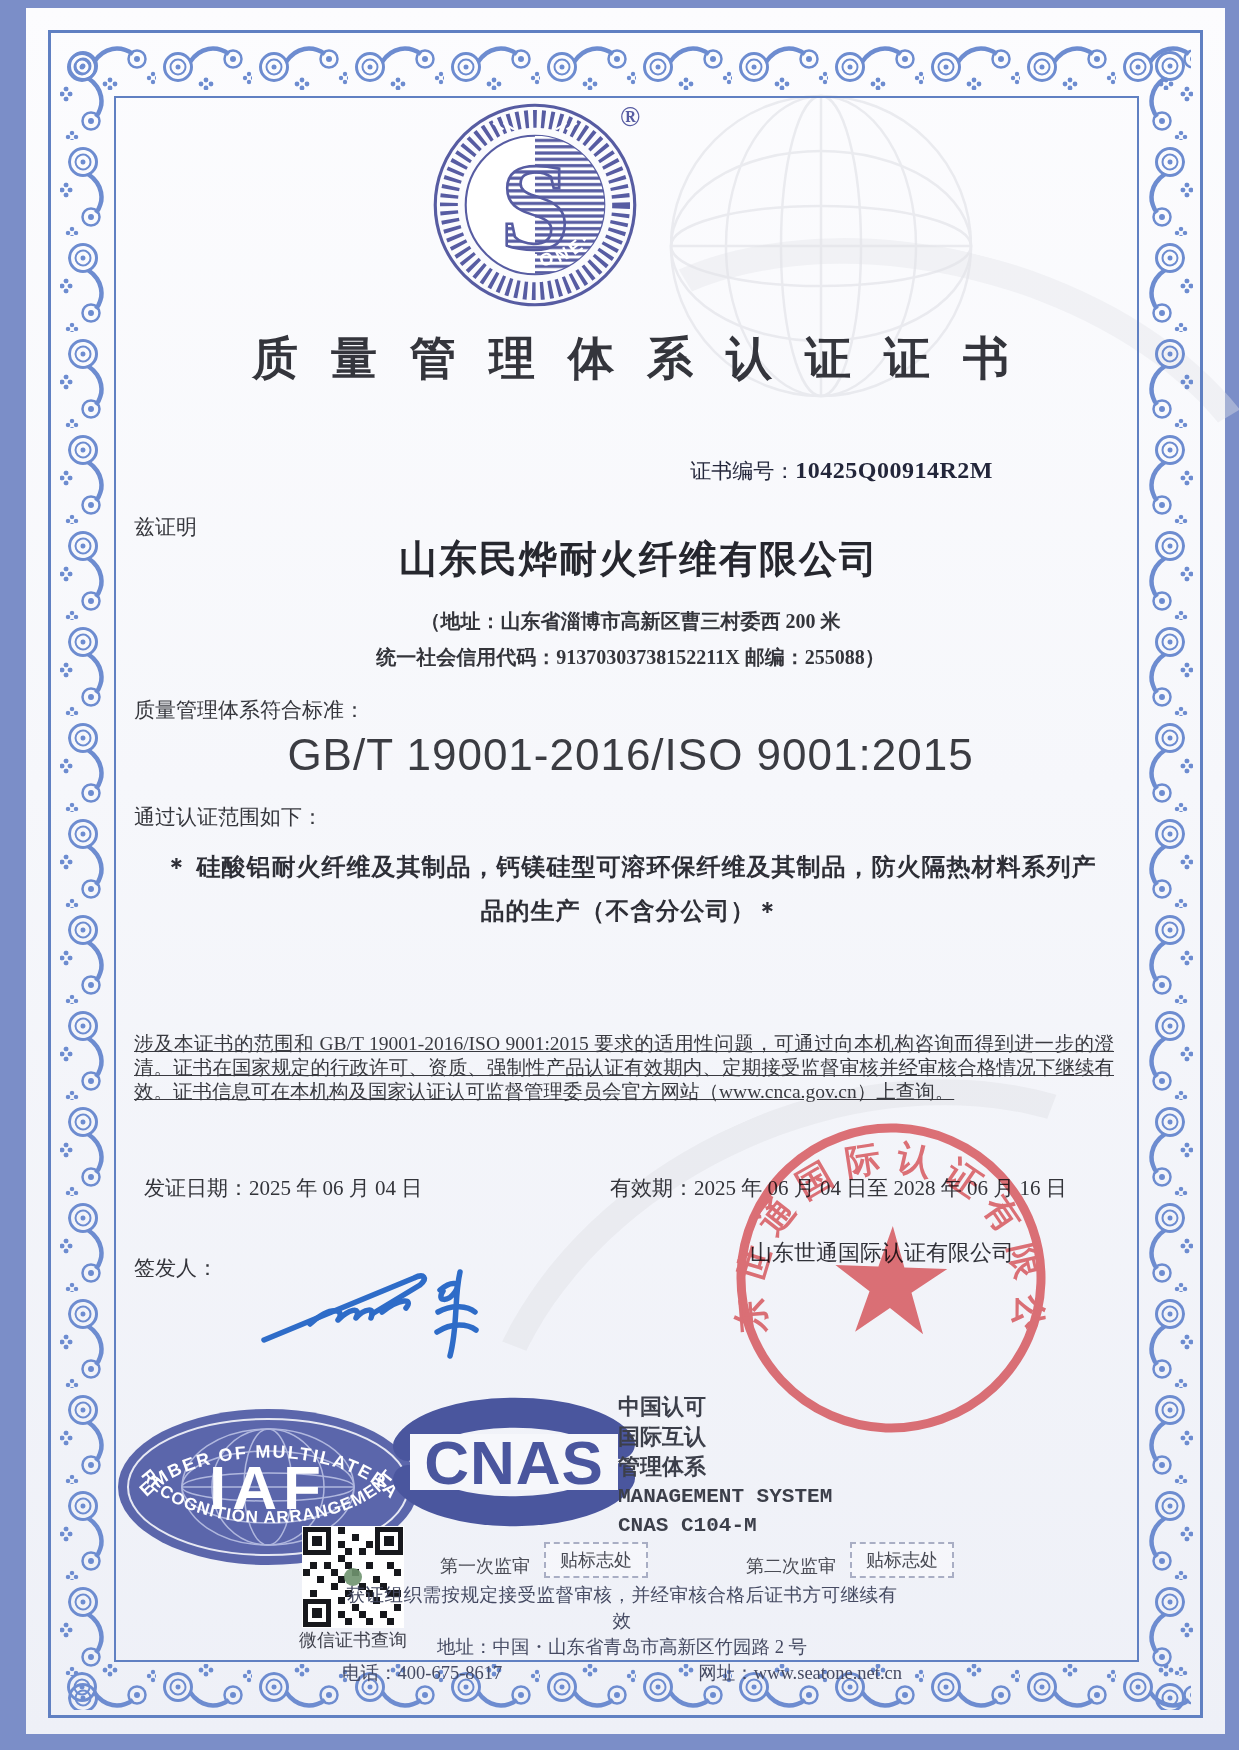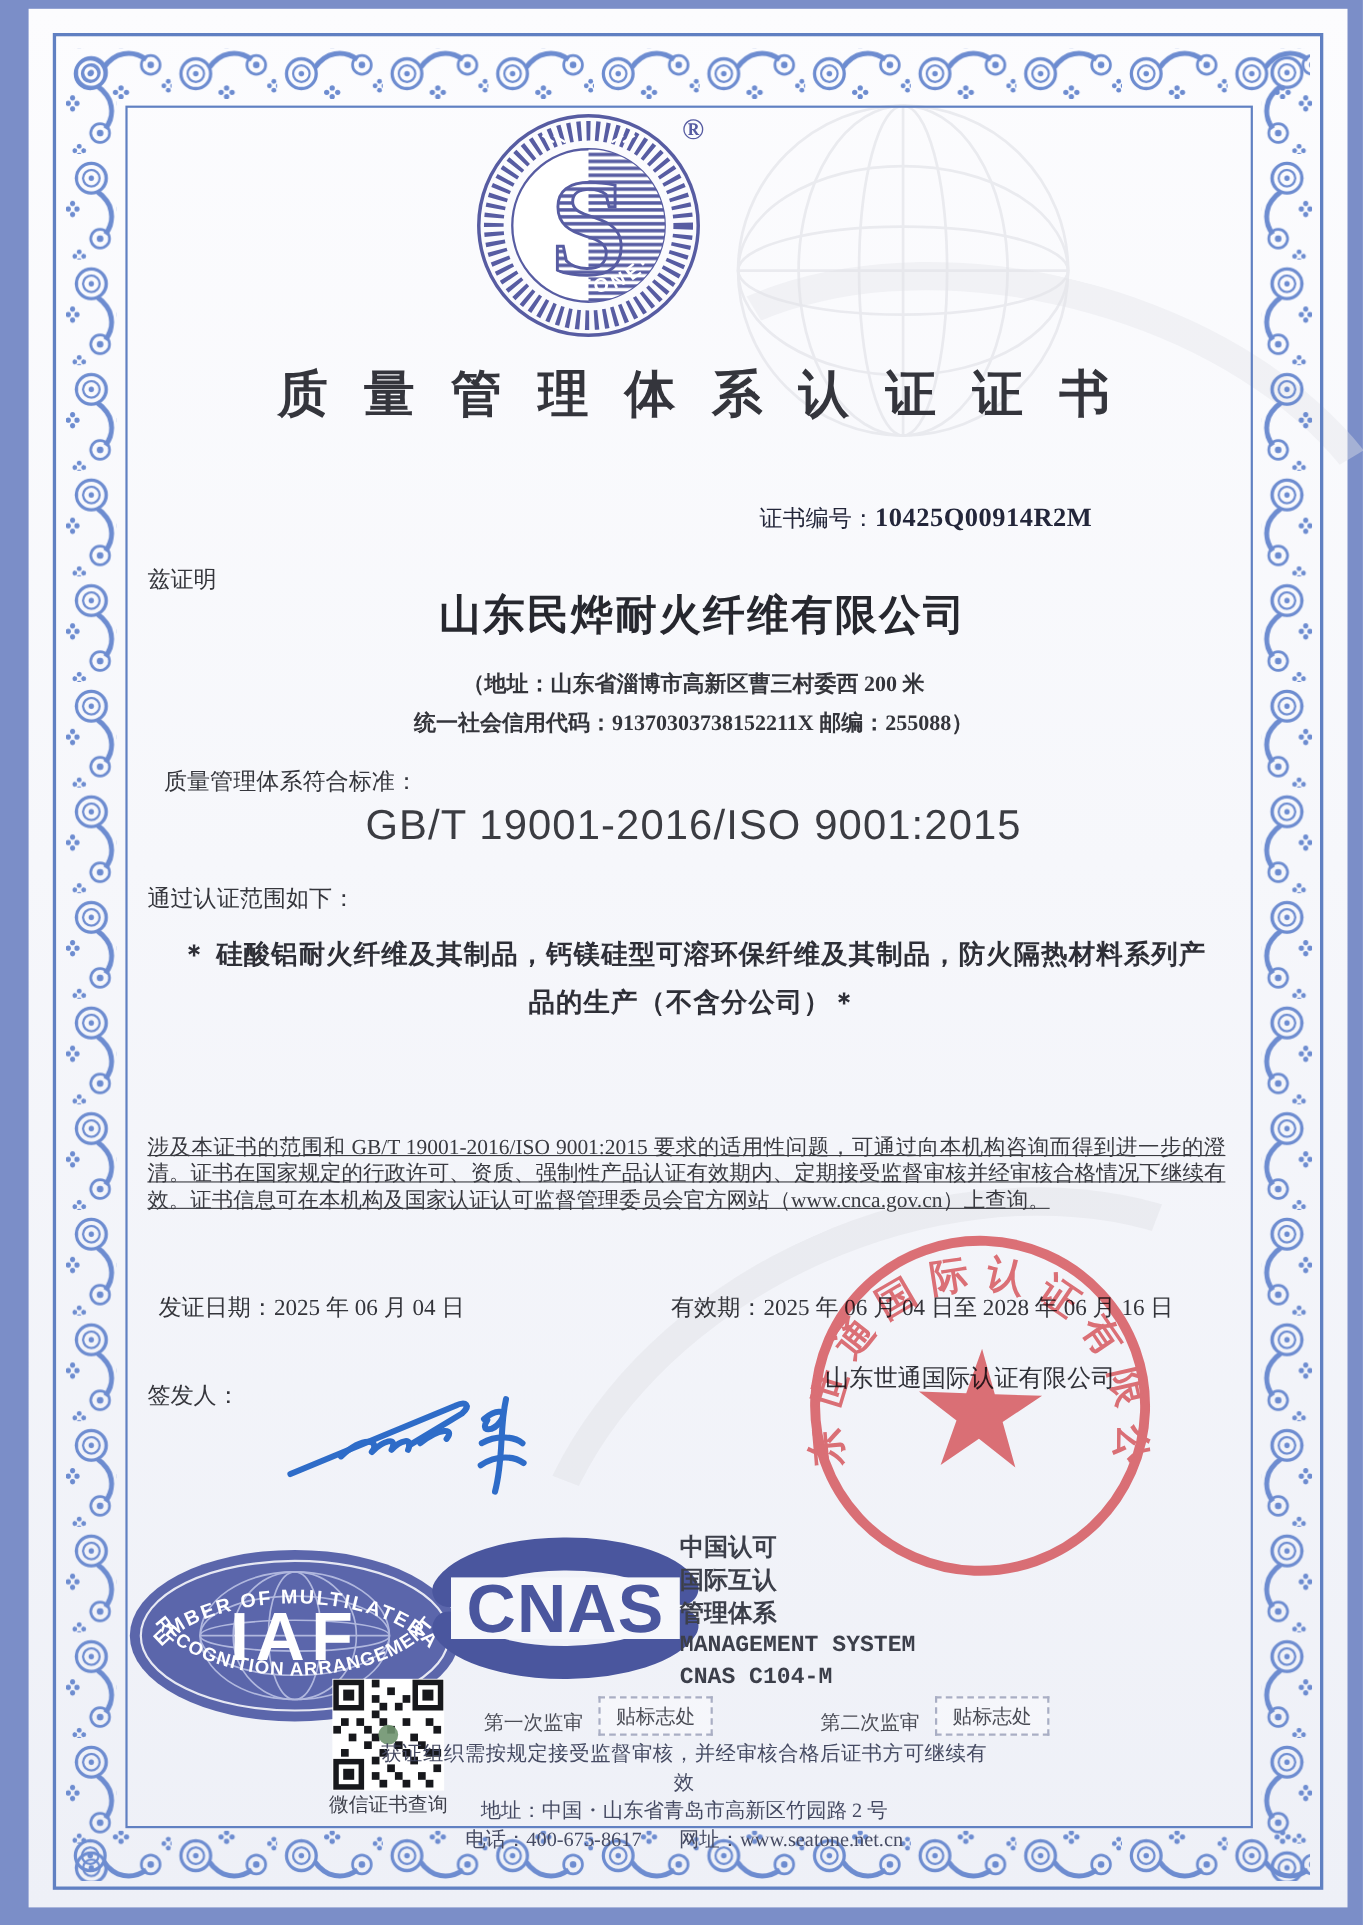--- a/index.html
+++ b/index.html
@@ -26,22 +26,22 @@
   
   .brand-logo{left:404px;top:92px;}
   .reg-mark{left:594px;top:94px;font-size:27px;color:#575ca2;font-weight:bold;}
   .title{top:320px;font-size:46px;font-weight:bold;letter-spacing:33px;padding-left:33px;color:#34353c;}
   .cert-no{top:449px;right:232px;font-size:21px;white-space:nowrap;color:#23263a;}
   .cert-no b{font-size:24px;letter-spacing:.5px;}
   .certify{left:108px;top:505px;font-size:21px;}
   .company{top:526px;font-size:38px;font-weight:bold;color:#26272e;letter-spacing:2px;padding-left:17px;}
   .addr1{top:600px;font-size:20px;font-weight:bold;color:#34353b;}
   .addr2{top:636px;font-size:20px;font-weight:bold;color:#34353b;}
-  .std-label{left:108px;top:688px;font-size:21px;margin-left:15px;}
-  .standard{top:722px;font-size:38px;color:#3b3c42;font-family:"Liberation Sans","DejaVu Sans",sans-serif;letter-spacing:1px;}
+  .std-label{left:108px;top:688px;font-size:21px;}
+  .standard{top:722px;font-size:44px;color:#3b3c42;font-family:"Liberation Sans","DejaVu Sans",sans-serif;letter-spacing:1px;}
   .scope-label{left:108px;top:795px;font-size:21px;}
   .scope-line{font-size:24px;font-weight:bold;color:#2e2f37;letter-spacing:1px;}
   .scope1{top:843px;}
   .scope2{top:887px;}
   .disclaimer{left:108px;top:1024px;width:980px;font-size:19.5px;line-height:24px;text-align:justify;color:#393a40;text-decoration:underline;}
   .date-row{top:1166px;font-size:21px;color:#33343a;white-space:nowrap;}
   .issue-date{left:118px;}
   .valid-date{left:584px;}
   .issuer{left:724px;top:1230px;font-size:22px;color:#303138;}
   .signer{left:108px;top:1246px;font-size:21px;}
@@ -52,21 +52,21 @@
   .qr{left:276px;top:1518px;}
   .qr-caption{left:262px;top:1620px;width:130px;text-align:center;font-size:18px;color:#3f414c;}
   .cnas{left:362px;top:1378px;}
   .accred{left:592px;top:1384px;line-height:30px;}
   .accred .cn{font-size:22px;font-weight:bold;color:#3c3f4a;}
   .accred .en{font-size:21px;font-weight:bold;color:#3c3f4a;font-family:Liberation Mono, monospace;line-height:29px;}
   .audit-row{left:414px;top:1534px;display:flex;align-items:flex-end;gap:14px;font-size:18px;color:#4a4c55;white-space:nowrap;}
   .audit-gap{width:70px;}
   .sticker-box{border:2px dashed #a9aec4;padding:4px 14px;color:#4a4c55;background:rgba(255,255,255,.4);}
   .footer-info{left:316px;top:1574px;width:560px;text-align:center;font-size:18.5px;color:#454a62;line-height:26px;}
-  .footer-contact{display:flex;justify-content:center;gap:34px;white-space:nowrap;}
+  .footer-contact{display:flex;justify-content:space-between;gap:34px;white-space:nowrap;}
   .mono-note{letter-spacing:.5px;}
 </style>
 </head>
 <body>
 
 <div class="page">
   <div class="sheet">
 
     <svg class="globe-wm" width="400" height="330" viewBox="0 0 400 330">
       <g fill="none" stroke="#dddee4" stroke-width="2.5">

